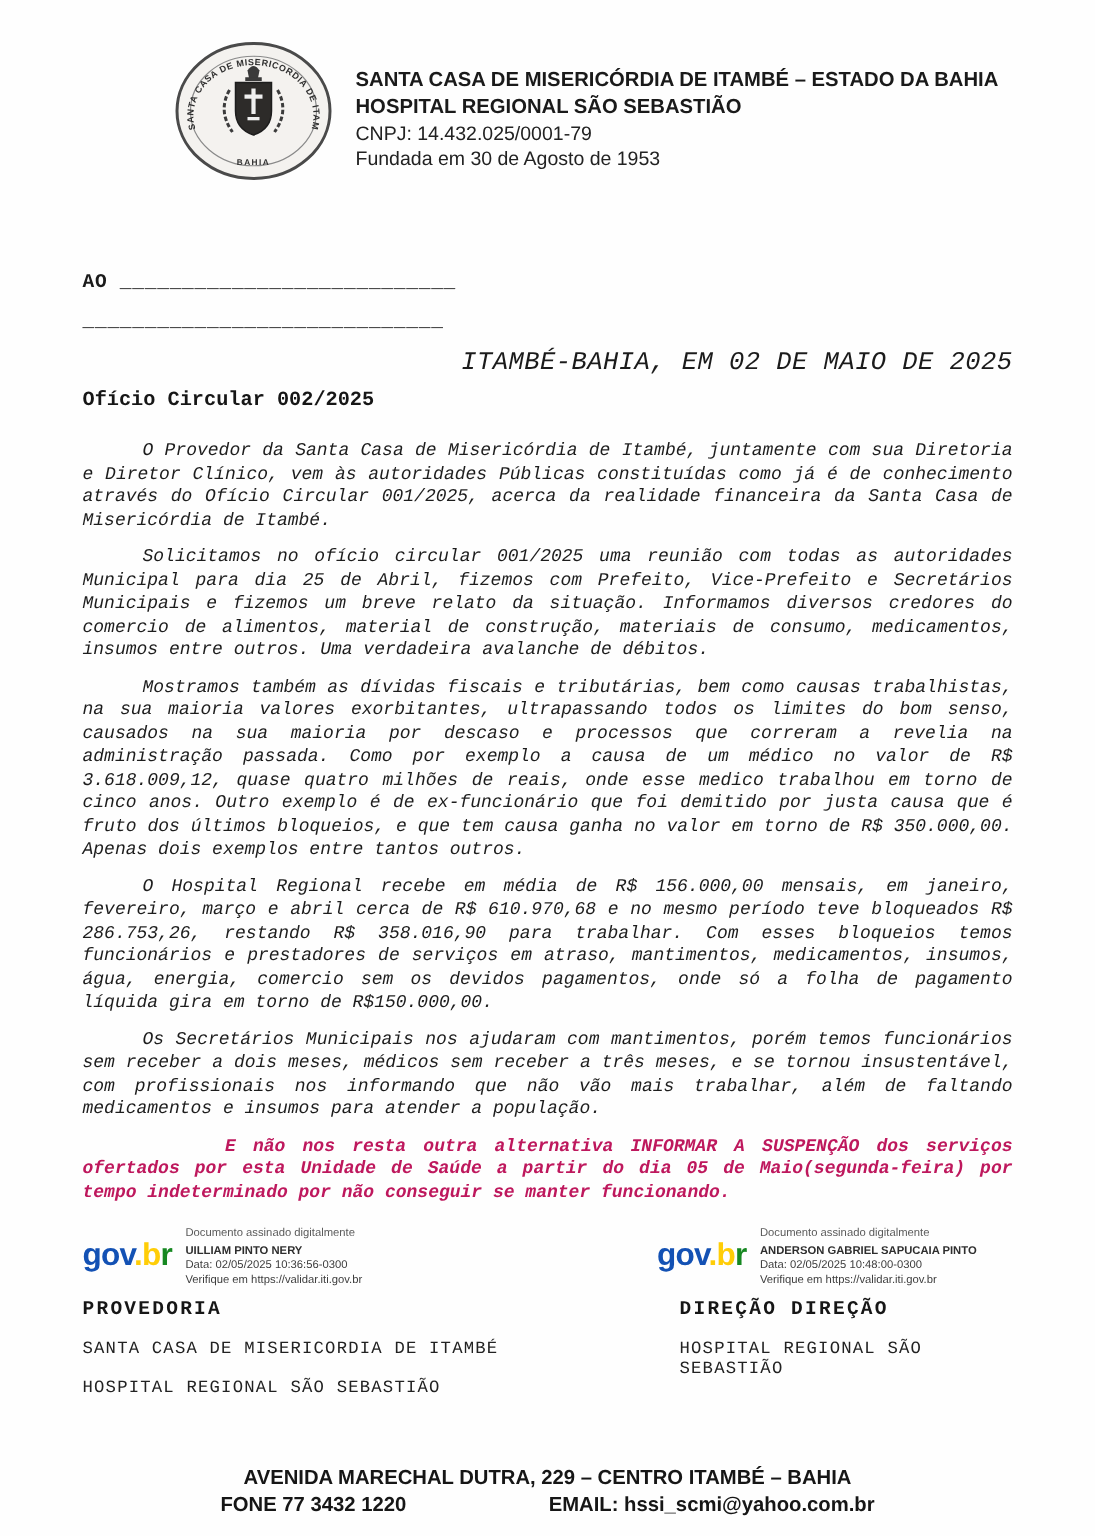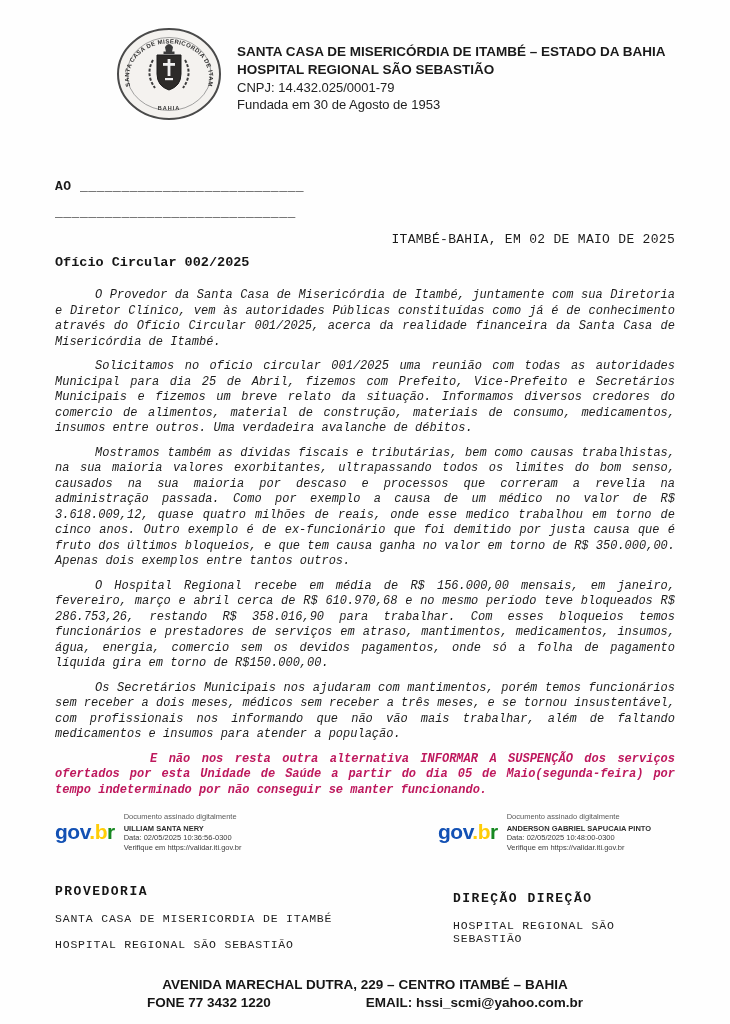--- a/index.html
+++ b/index.html
@@ -25,22 +25,23 @@
   .header-text .h-line1, .header-text .h-line2 {
     font-weight: bold; font-size: 13.5px; line-height: 18px; color: #1a1a1a;
   }
   .header-text .h-line3, .header-text .h-line4 {
     font-size: 13px; line-height: 17px; color: #222;
   }
   .recipient { margin-top: 48px; font-family: "Liberation Mono", monospace; font-weight: bold; font-size: 13px; color: #1b1b1b; }
   .recipient .r-line { line-height: 26px; letter-spacing: 0.5px; white-space: nowrap; }
   .dateline {
     margin-top: 6px; text-align: right;
-    font-family: "Liberation Mono", monospace; font-size: 13px; color: #1b1b1b;
+    font-family: "Liberation Mono", monospace; font-size: 17px; color: #1b1b1b;
     letter-spacing: 0.3px;
+    font-style: italic;
   }
   .doc-number {
     margin-top: 8px; font-family: "Liberation Mono", monospace;
     font-weight: bold; font-size: 13.5px; color: #161616;
   }
 
   
   .body-text { margin-top: 18px; }
   .body-text p {
     font-family: "Liberation Mono", monospace;
@@ -58,21 +59,21 @@
   .sig-block.left { width: 383px; flex: 0 0 auto; }
   .govbr-logo {
     font-weight: bold; font-size: 21px; letter-spacing: -0.5px;
     font-family: "Liberation Sans", sans-serif; white-space: nowrap;
   }
   .sig-text { font-size: 7.5px; line-height: 9.5px; color: #3d3d3d; }
   .sig-text .sig-label { color: #5a5a5a; margin-bottom: 2px; }
   .sig-text .sig-name { font-weight: bold; color: #2e2e2e; }
 
   
-  .roles-row { display: flex; margin-top: 32px; align-items: center; }
+  .roles-row { display: flex; margin-top: 8px; }
   .roles-col.left { width: 398px; flex: 0 0 auto; }
   .role-title {
     font-family: "Liberation Mono", monospace; font-weight: bold;
     font-size: 13px; letter-spacing: 1.5px; color: #161616;
   }
   .role-line {
     font-family: "Liberation Mono", monospace;
     font-size: 11.5px; letter-spacing: 0.8px; color: #222;
     margin-top: 13px;
   }
@@ -135,21 +136,21 @@
     <p>O Hospital Regional recebe em média de R$ 156.000,00 mensais, em janeiro, fevereiro, março e abril cerca de R$ 610.970,68 e no mesmo período teve bloqueados R$ 286.753,26, restando R$ 358.016,90 para trabalhar. Com esses bloqueios temos funcionários e prestadores de serviços em atraso, mantimentos, medicamentos, insumos, água, energia, comercio sem os devidos pagamentos, onde só a folha de pagamento líquida gira em torno de R$150.000,00.</p>
     <p>Os Secretários Municipais nos ajudaram com mantimentos, porém temos funcionários sem receber a dois meses, médicos sem receber a três meses, e se tornou insustentável, com profissionais nos informando que não vão mais trabalhar, além de faltando medicamentos e insumos para atender a população.</p>
     <p class="final">E não nos resta outra alternativa INFORMAR A SUSPENÇÃO dos serviços ofertados por esta Unidade de Saúde a partir do dia 05 de Maio(segunda-feira) por tempo indeterminado por não conseguir se manter funcionando.</p>
   </div>
 
   <div class="sig-row">
     <div class="sig-block left">
       <div class="govbr-logo"><span class="gb-gov" style="color: rgb(19, 81, 180);">gov</span><span class="gb-dot" style="color: rgb(255, 205, 7);">.</span><span class="gb-b" style="color: rgb(255, 205, 7);">b</span><span class="gb-r" style="color: rgb(22, 136, 33);">r</span></div>
       <div class="sig-text">
         <div class="sig-label">Documento assinado digitalmente</div>
-        <div class="sig-name">UILLIAM SANTA NERY</div>
+        <div class="sig-name">UILLIAM PINTO NERY</div>
         <div class="sig-date">Data: 02/05/2025 10:36:56-0300</div>
         <div class="sig-verify">Verifique em https://validar.iti.gov.br</div>
       </div>
     </div>
     <div class="sig-block">
       <div class="govbr-logo"><span class="gb-gov" style="color: rgb(19, 81, 180);">gov</span><span class="gb-dot" style="color: rgb(255, 205, 7);">.</span><span class="gb-b" style="color: rgb(255, 205, 7);">b</span><span class="gb-r" style="color: rgb(22, 136, 33);">r</span></div>
       <div class="sig-text">
         <div class="sig-label">Documento assinado digitalmente</div>
         <div class="sig-name">ANDERSON GABRIEL SAPUCAIA PINTO</div>
         <div class="sig-date">Data: 02/05/2025 10:48:00-0300</div>

